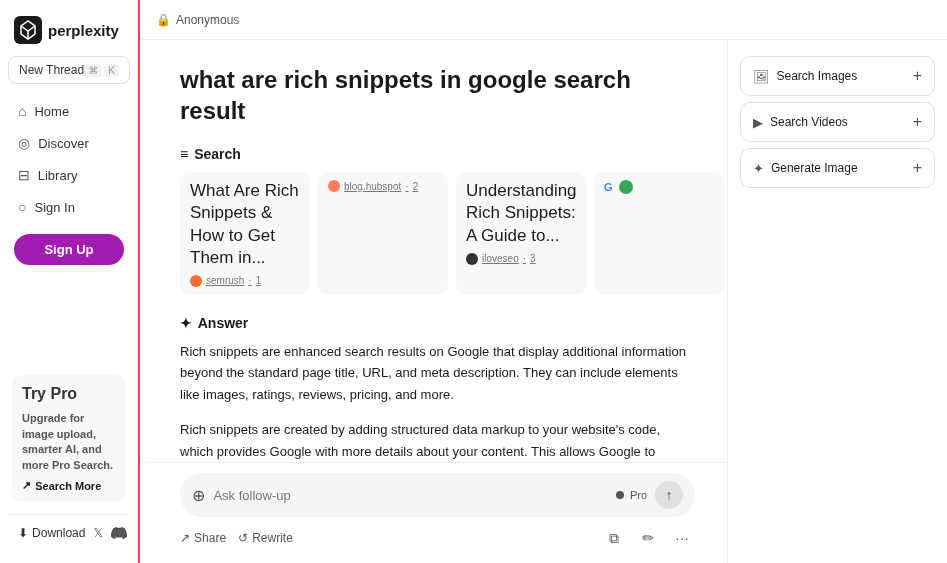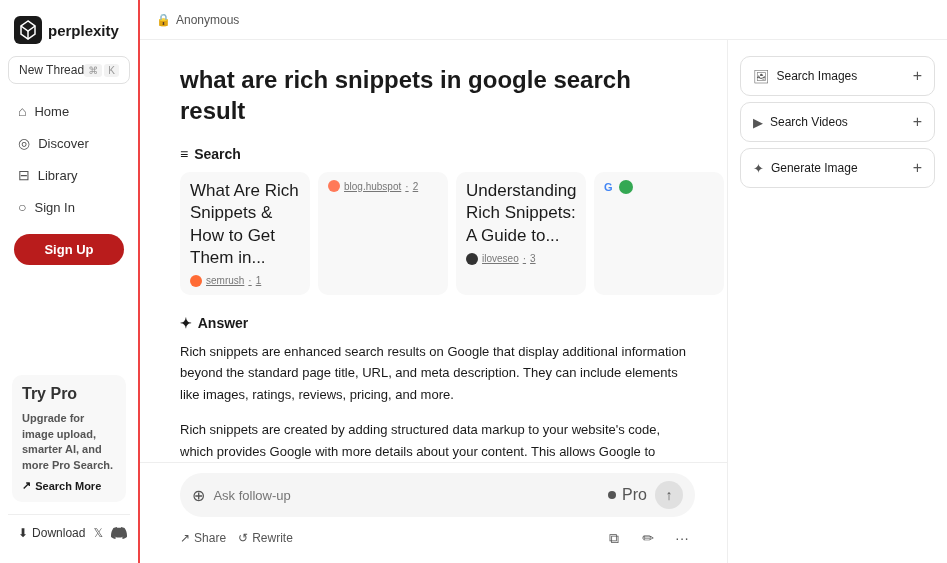--- a/index.html
+++ b/index.html
@@ -70,21 +70,21 @@
       gap: 8px;
       padding: 7px 10px;
       border-radius: 8px;
       cursor: pointer;
       font-size: 13px;
       color: #333;
       margin-bottom: 2px;
     }
     .nav-icon { font-size: 14px; color: #555; }
     .sign-up-btn {
-      background: #b91c1c;
+      background: #a21caf;
       color: #fff;
       border: none;
       border-radius: 20px;
       padding: 8px 16px;
       font-size: 13px;
       font-weight: 600;
       cursor: pointer;
       margin: 10px 6px 0 6px;
       text-align: center;
     }
@@ -344,21 +344,21 @@
       border: none;
       background: transparent;
       outline: none;
       font-size: 13px;
       color: #1d4ed8;
     }
     .pro-badge {
       display: flex;
       align-items: center;
       gap: 6px;
-      font-size: 16px;
+      font-size: 11px;
       color: #555;
     }
     .pro-dot {
       width: 8px;
       height: 8px;
       background: #555;
       border-radius: 50%;
     }
     .submit-btn {
       width: 28px;

